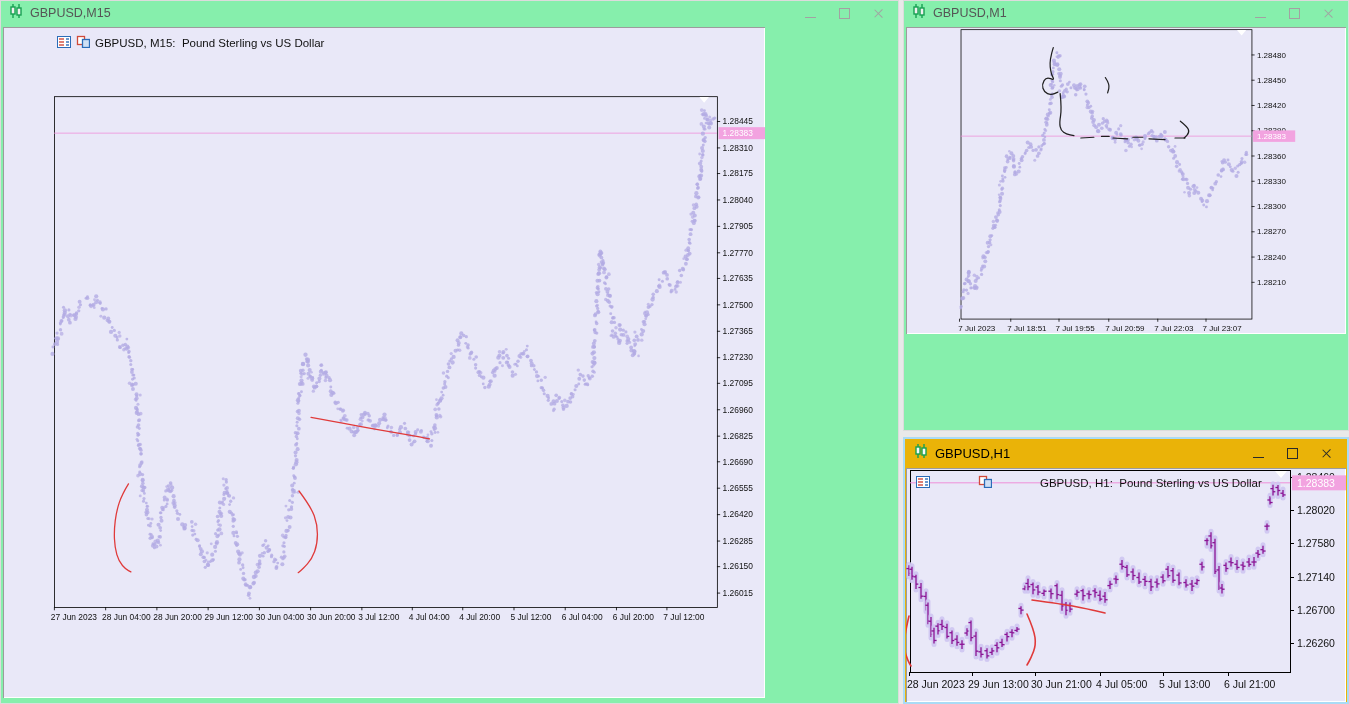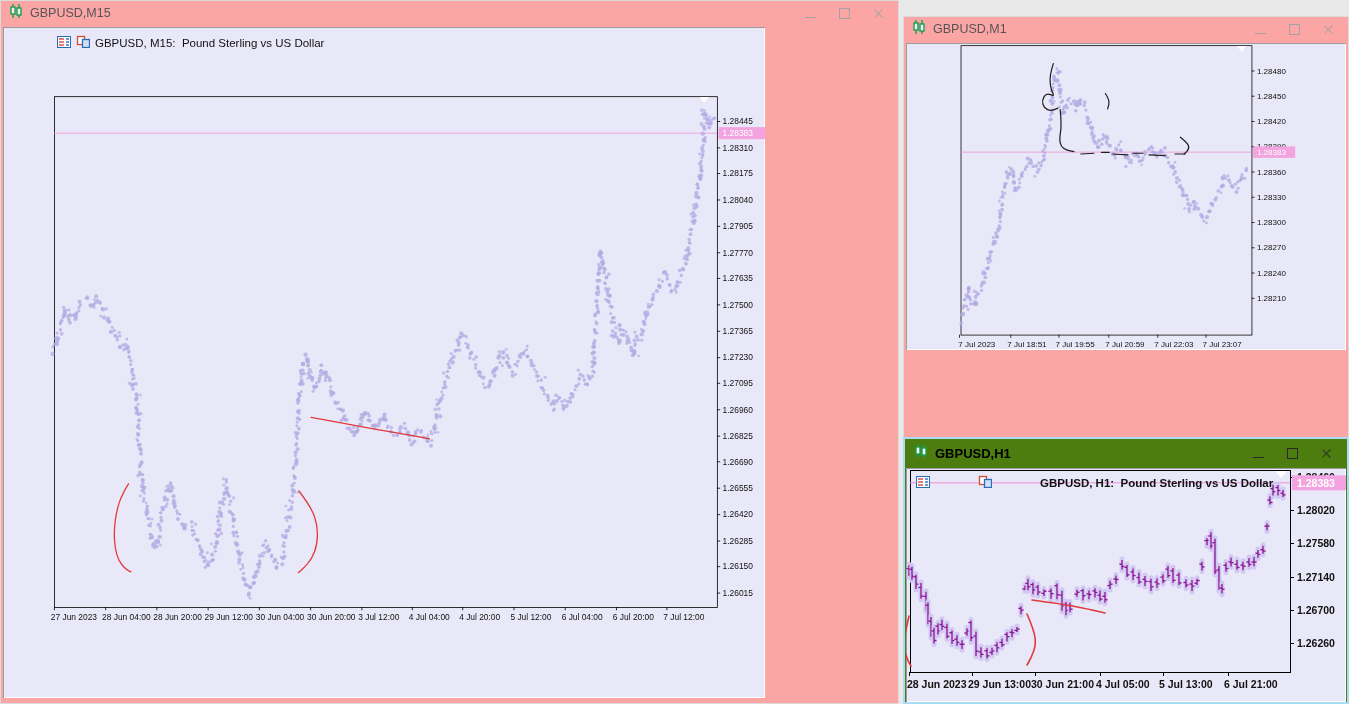--- a/index.html
+++ b/index.html
@@ -1,22 +1,22 @@
 <!DOCTYPE html>
 <html><head>
 <meta charset="utf-8">
 <style>
   html,body{margin:0;padding:0;}
   body{
     width:1349px;height:704px;position:relative;overflow:hidden;
     background:#e9e9e9;
     font-family:"Liberation Sans", sans-serif;
   }
-  .window{position:absolute;background:#fca5a5;box-shadow:inset 0 0 0 1px #dcdcdc;}
-  .window.active{border:2px solid #a9dbf5;box-sizing:border-box;background:#4d7c0f;box-shadow:none;font-weight:bold;}
+  .window{position:absolute;background:#86efac;box-shadow:inset 0 0 0 1px #dcdcdc;}
+  .window.active{border:2px solid #a9dbf5;box-sizing:border-box;background:#eab308;box-shadow:none;}
   .titlebar{position:absolute;left:0;top:0;right:0;height:26px;display:flex;align-items:center;padding-left:8px;gap:6px;}
   .window.active .titlebar{height:28px;}
   .title{font-size:12.5px;color:#555;white-space:pre;}
   .window.active .title{color:#000;font-size:13px;}
   .controls{position:absolute;right:4px;top:0;display:flex;height:26px;}
   .window.active .controls{height:28px;}
   .ctl{width:34px;display:flex;align-items:center;justify-content:center;color:#a2a2a2;cursor:default;}
   .window.active .ctl{color:#2a2a2a;}
   .g-min{width:11px;height:1.5px;background:currentColor;margin-top:9px;}
   .g-max{width:9px;height:9px;border:1.5px solid currentColor;}
@@ -25,21 +25,21 @@
   .g-close::before{transform:rotate(45deg);}
   .g-close::after{transform:rotate(-45deg);}
   .client{position:absolute;background:#e9e8f8;box-shadow:inset 1px 1px 0 #9c9c9c, inset -1px -1px 0 #ffffff;}
   .client svg{display:block;width:100%;height:100%;}
   .legend{position:absolute;display:flex;align-items:center;gap:5px;z-index:5;}
   .legend-text{font-size:11.5px;color:#111;white-space:pre;}
   .axis-text{font-size:10.5px;fill:#111;}
   #win-m15{left:0;top:0;width:899px;height:704px;}
   #win-m15 .client{left:3px;top:27px;width:715px;height:671px;padding-left:47px;}
   #win-m15 .legend{left:10px;top:34px;padding-left:47px;}
-  #win-m1{left:903px;top:16px;width:446px;height:431px;}
+  #win-m1{left:903px;top:0;width:446px;height:431px;}
   #win-m1 .client{left:3px;top:27px;width:440px;height:307px;}
   #win-m1 .legend{left:13px;top:34px;}
   #win-h1{left:903px;top:437px;width:446px;height:267px;}
   #win-h1 .client{left:1px;top:29px;width:440px;height:234px;}
   #win-h1 .legend{left:11px;top:35px;gap:48px;}
 </style>
 </head>
 <body>
 
 <div class="window" id="win-m15">

